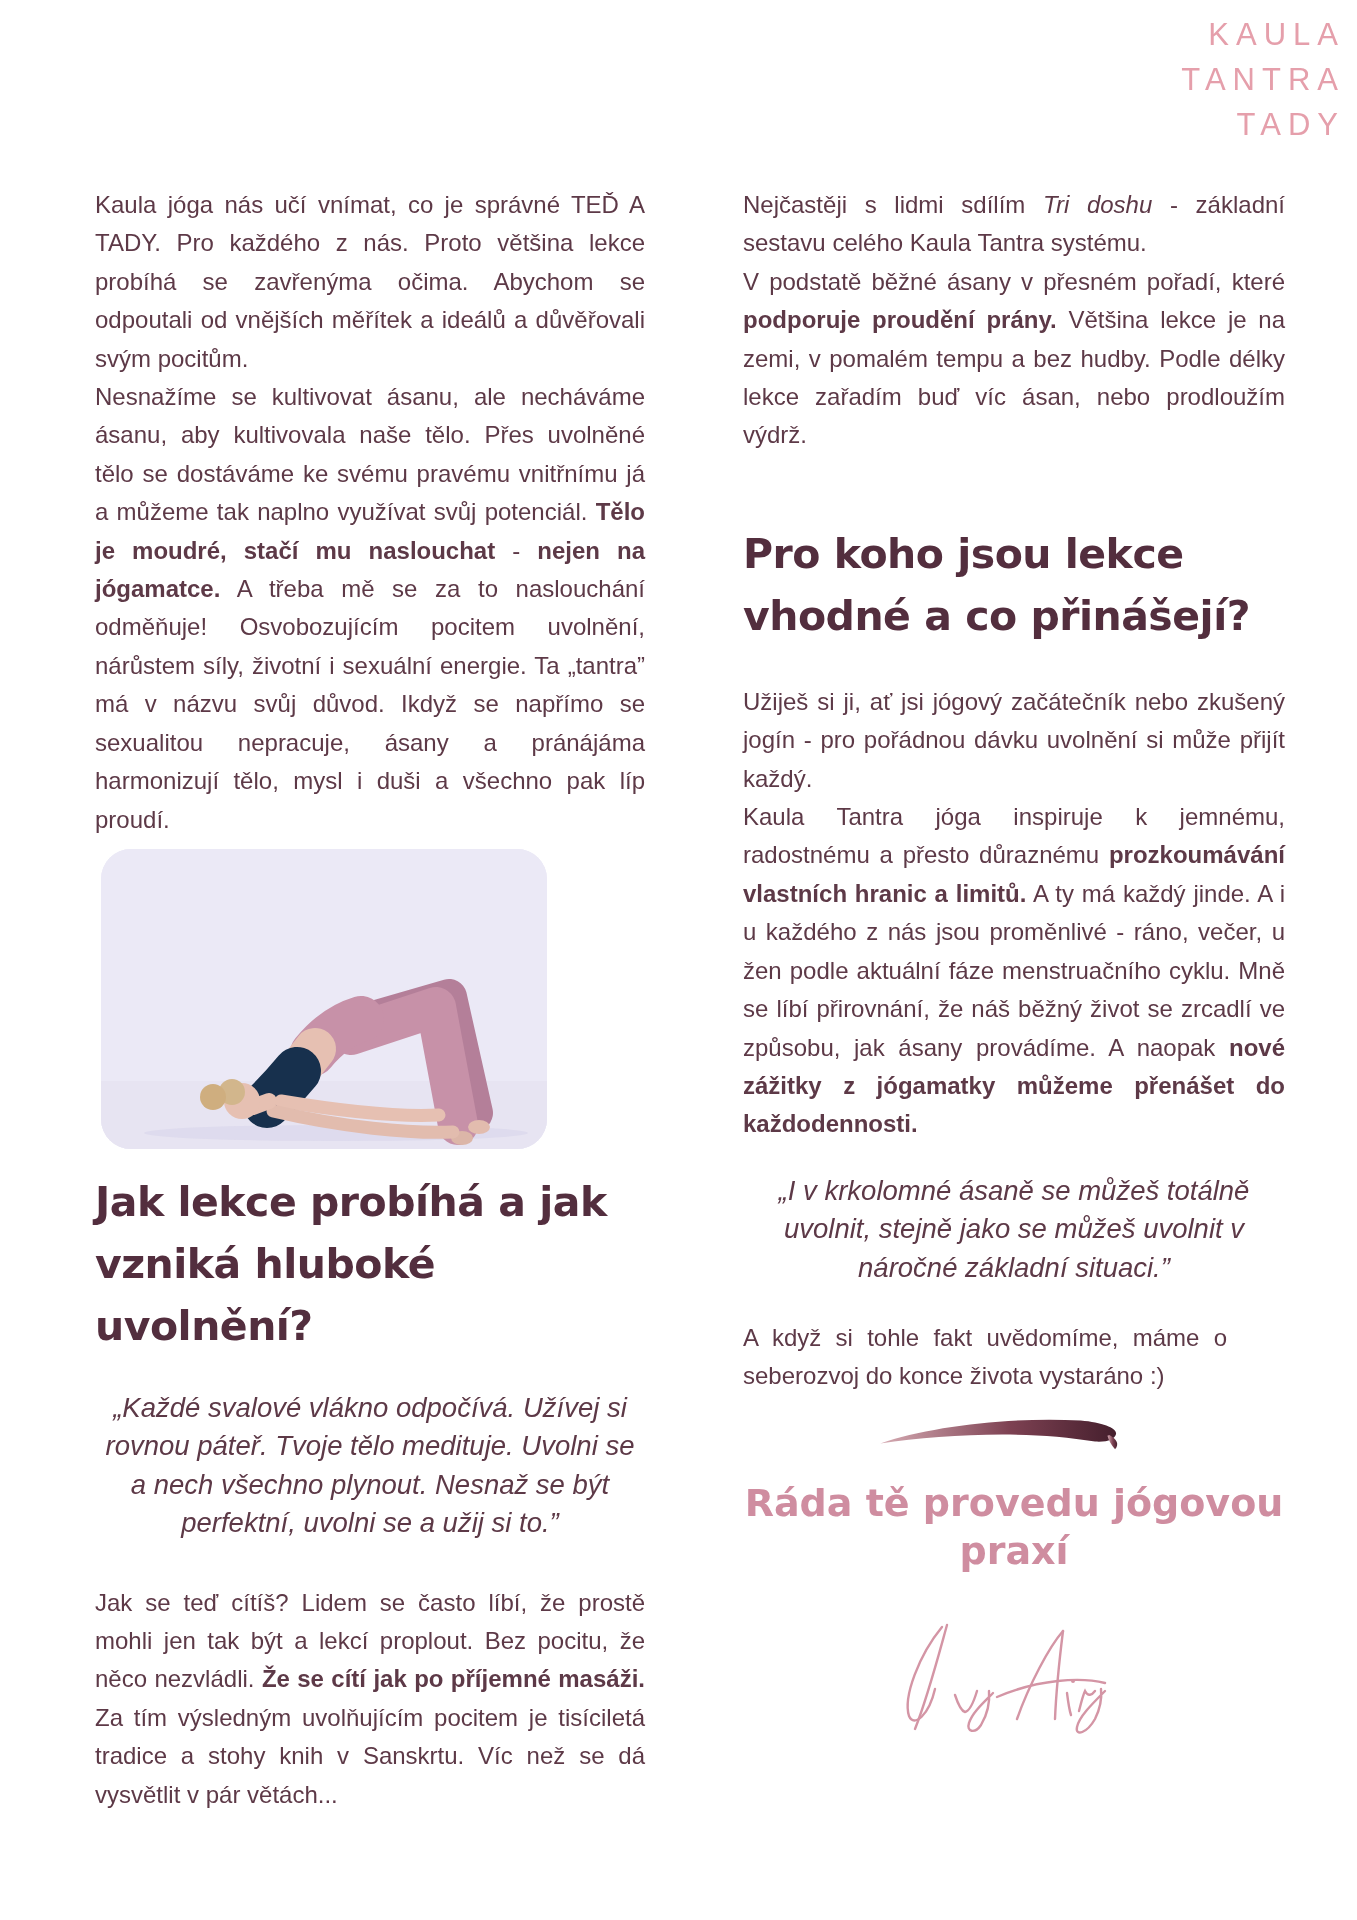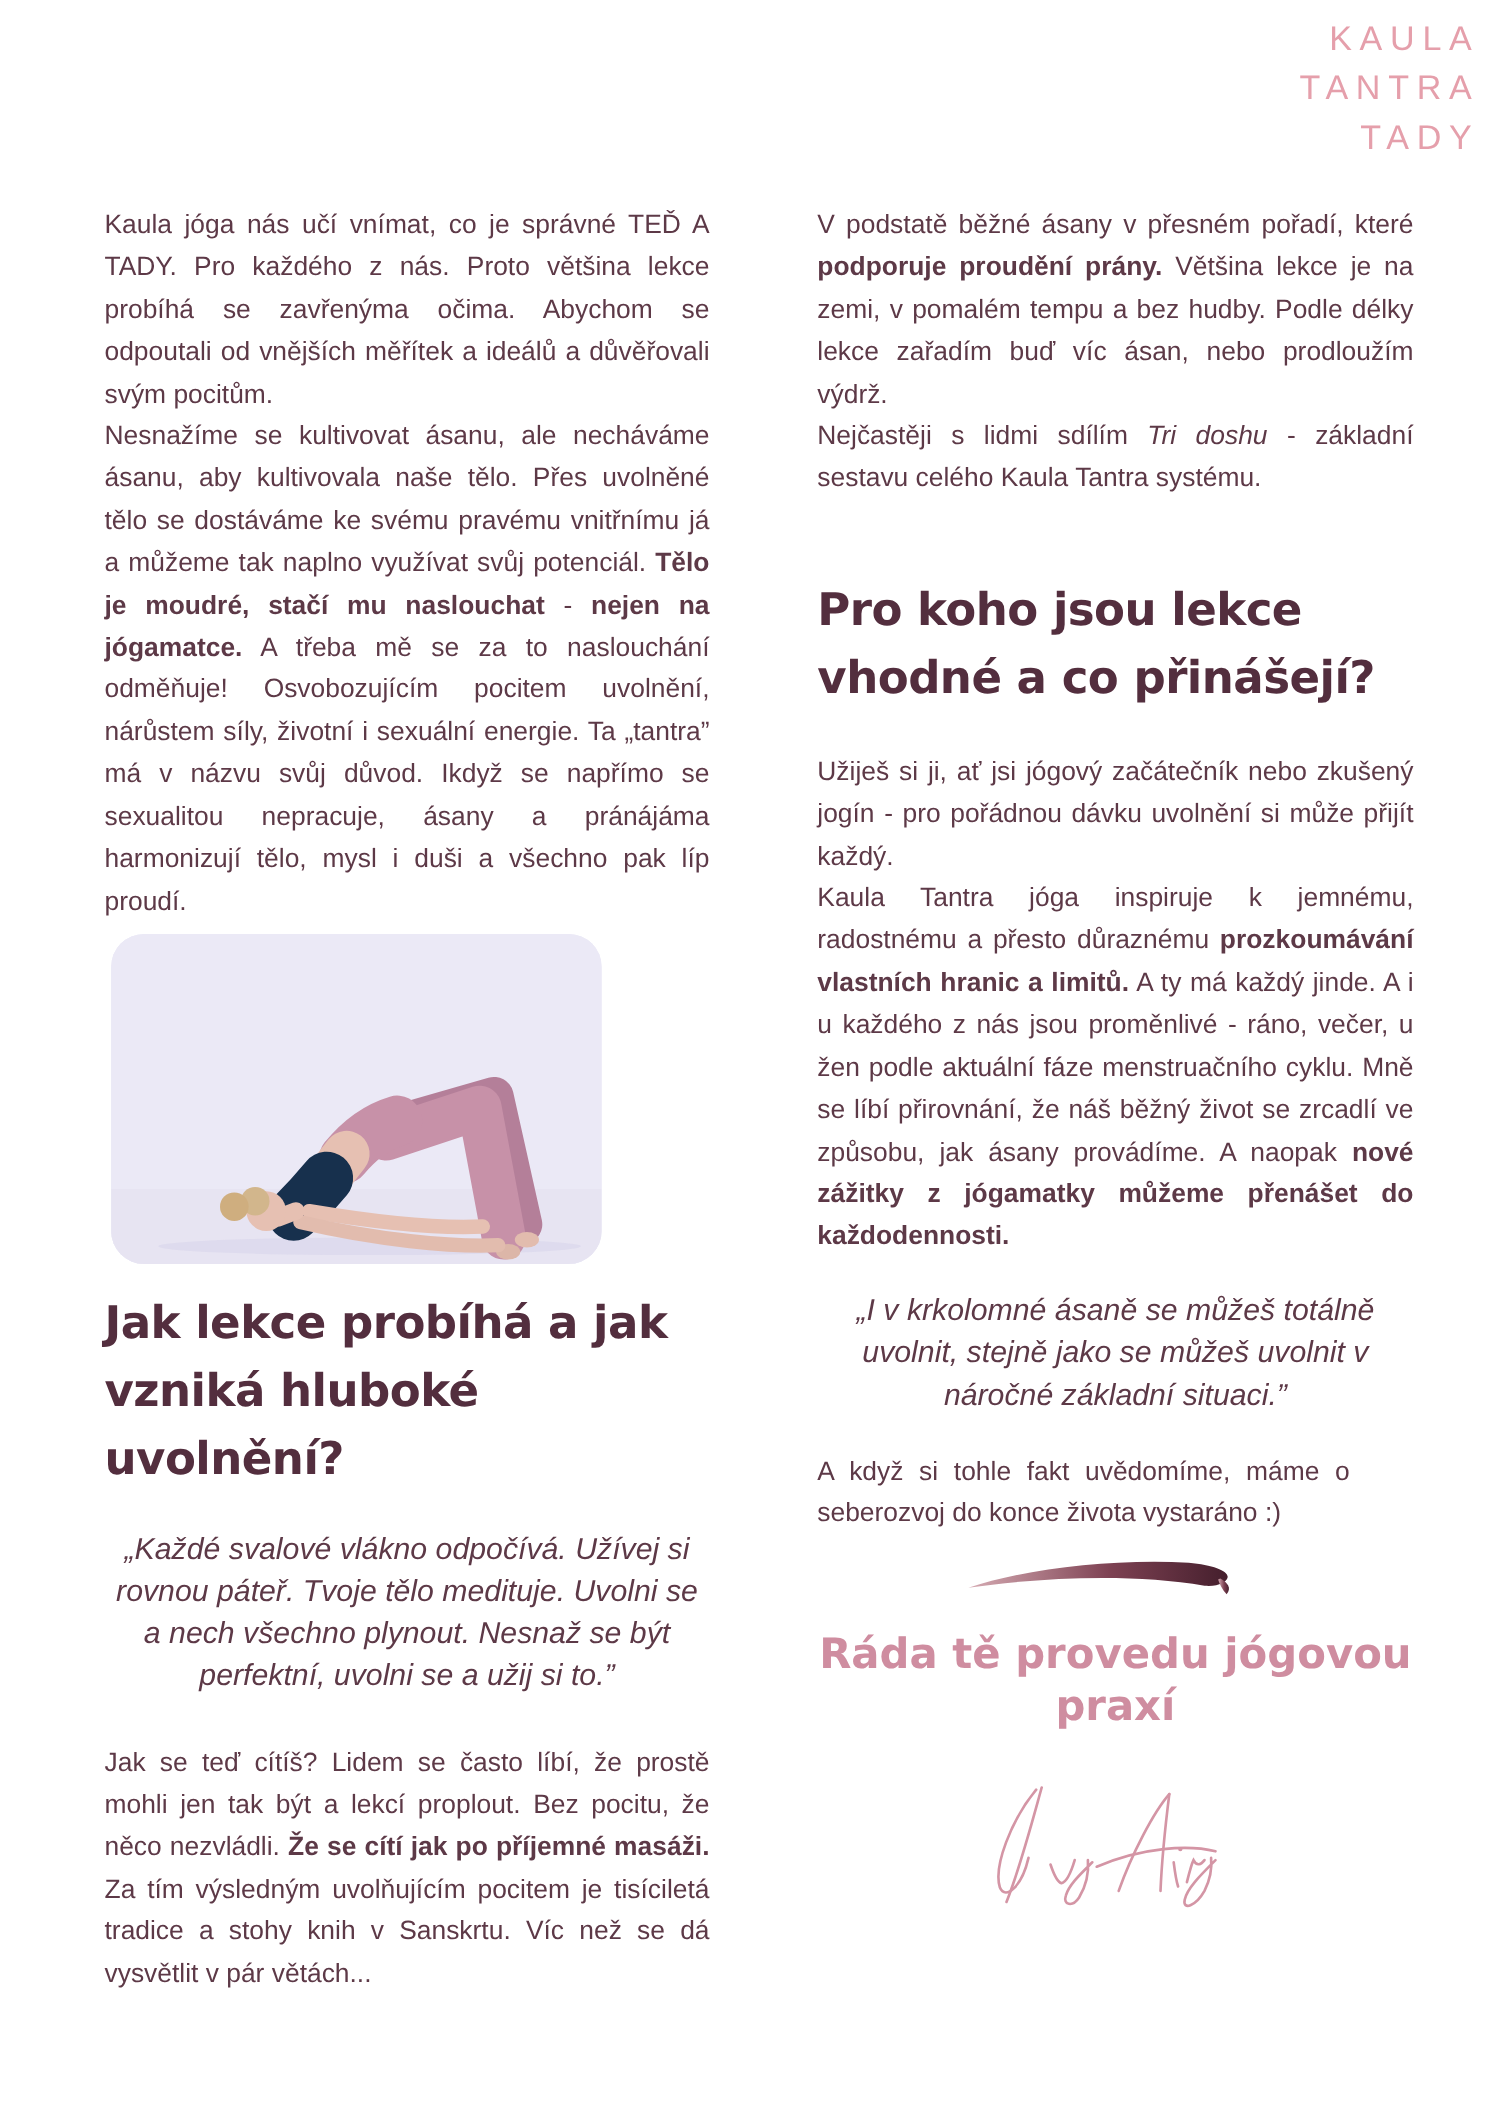--- a/index.html
+++ b/index.html
@@ -113,22 +113,22 @@
         <circle cx="112" cy="248" r="13" fill="#cfae7f"></circle>
       </svg>
     </figure>
 
     <h2 class="heading">Jak lekce probíhá a jak vzniká hluboké uvolnění?</h2>
     <div class="quote">„Každé svalové vlákno odpočívá. Užívej si rovnou páteř. Tvoje tělo medituje. Uvolni se a nech všechno plynout. Nesnaž se být perfektní, uvolni se a užij si to.”</div>
     <p class="body p-bottom"><span>Jak se teď cítíš? Lidem se často líbí, že prostě mohli jen tak být a lekcí proplout. Bez pocitu, že něco nezvládli. </span><span class="b">Že se cítí jak po příjemné masáži.</span><span> Za tím výsledným uvolňujícím pocitem je tisíciletá tradice a stohy knih v Sanskrtu. Víc než se dá vysvětlit v pár větách...</span></p>
   </div>
 
   <div class="col col-right">
+    <p class="body"><span>Nejčastěji s lidmi sdílím </span><span class="i">Tri doshu</span><span> - základní sestavu celého Kaula Tantra systému.</span></p>
     <p class="body"><span>V podstatě běžné ásany v přesném pořadí, které </span><span class="b">podporuje proudění prány.</span><span> Většina lekce je na zemi, v pomalém tempu a bez hudby. Podle délky lekce zařadím buď víc ásan, nebo prodloužím výdrž.</span></p>
-    <p class="body"><span>Nejčastěji s lidmi sdílím </span><span class="i">Tri doshu</span><span> - základní sestavu celého Kaula Tantra systému.</span></p>
 
     <h2 class="heading">Pro koho jsou lekce vhodné a co přinášejí?</h2>
 
     <p class="body after-heading">Užiješ si ji, ať jsi jógový začátečník nebo zkušený jogín - pro pořádnou dávku uvolnění si může přijít každý.</p>
     <p class="body"><span>Kaula Tantra jóga inspiruje k jemnému, radostnému a přesto důraznému </span><span class="b">prozkoumávání vlastních hranic a limitů.</span><span> A ty má každý jinde. A i u každého z nás jsou proměnlivé - ráno, večer, u žen podle aktuální fáze menstruačního cyklu. Mně se líbí přirovnání, že náš běžný život se zrcadlí ve způsobu, jak ásany provádíme. A naopak </span><span class="b">nové zážitky z jógamatky můžeme přenášet do každodennosti.</span></p>
 
     <div class="quote">„I v krkolomné ásaně se můžeš totálně uvolnit, stejně jako se můžeš uvolnit v náročné základní situaci.”</div>
 
     <p class="body narrow">A když si tohle fakt uvědomíme, máme o seberozvoj do konce života vystaráno :)</p>
 

